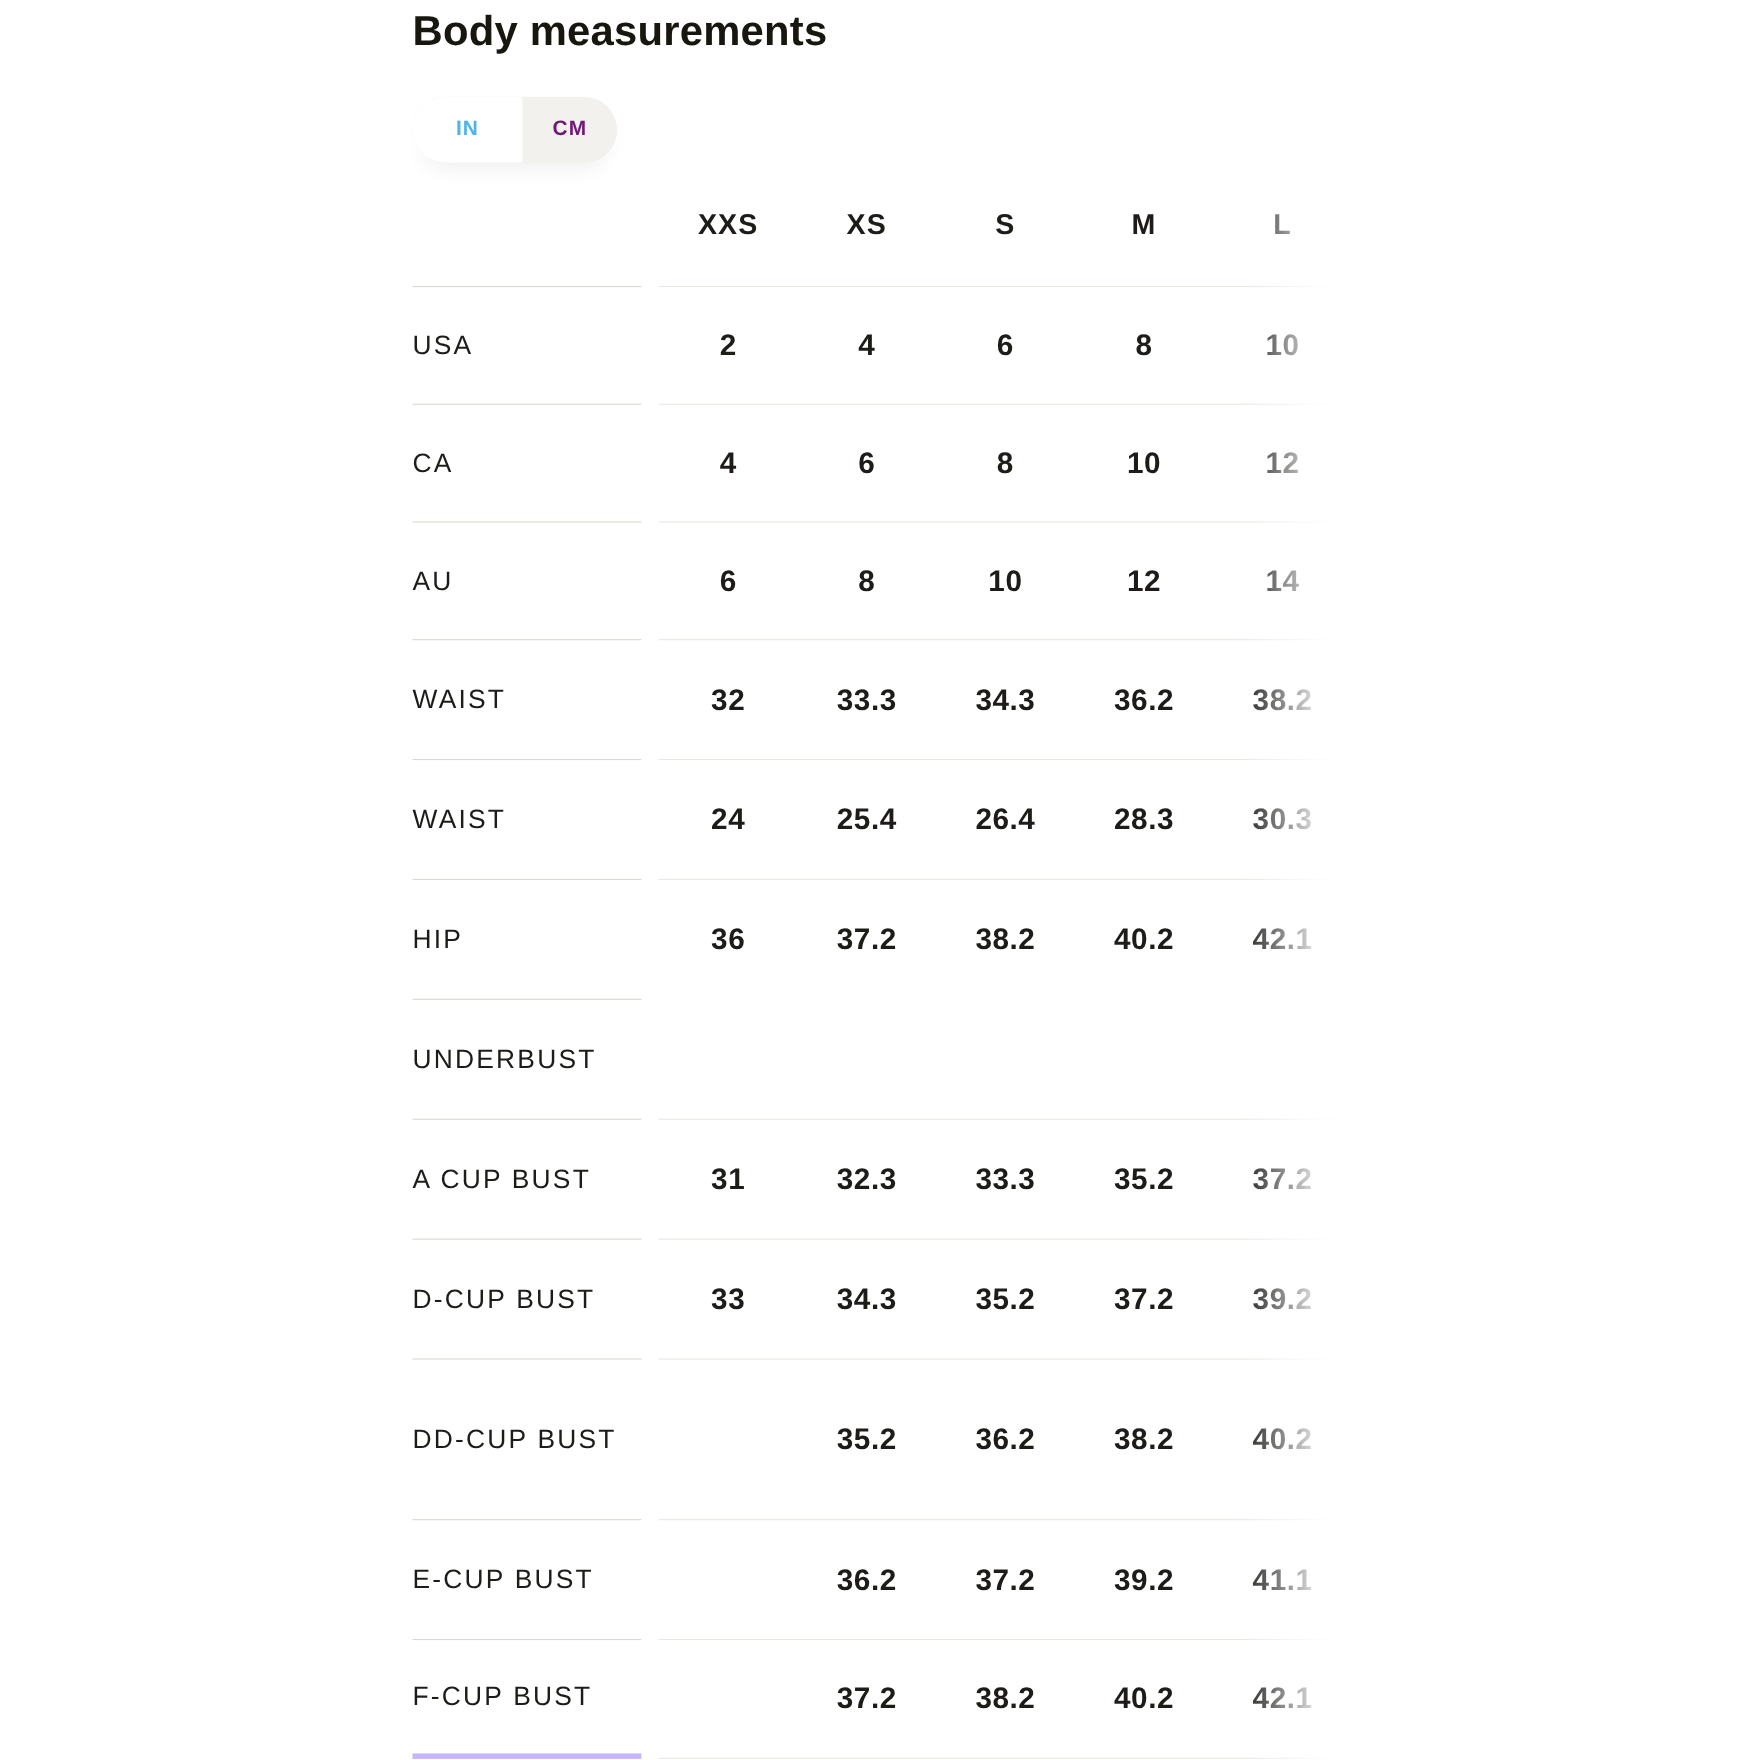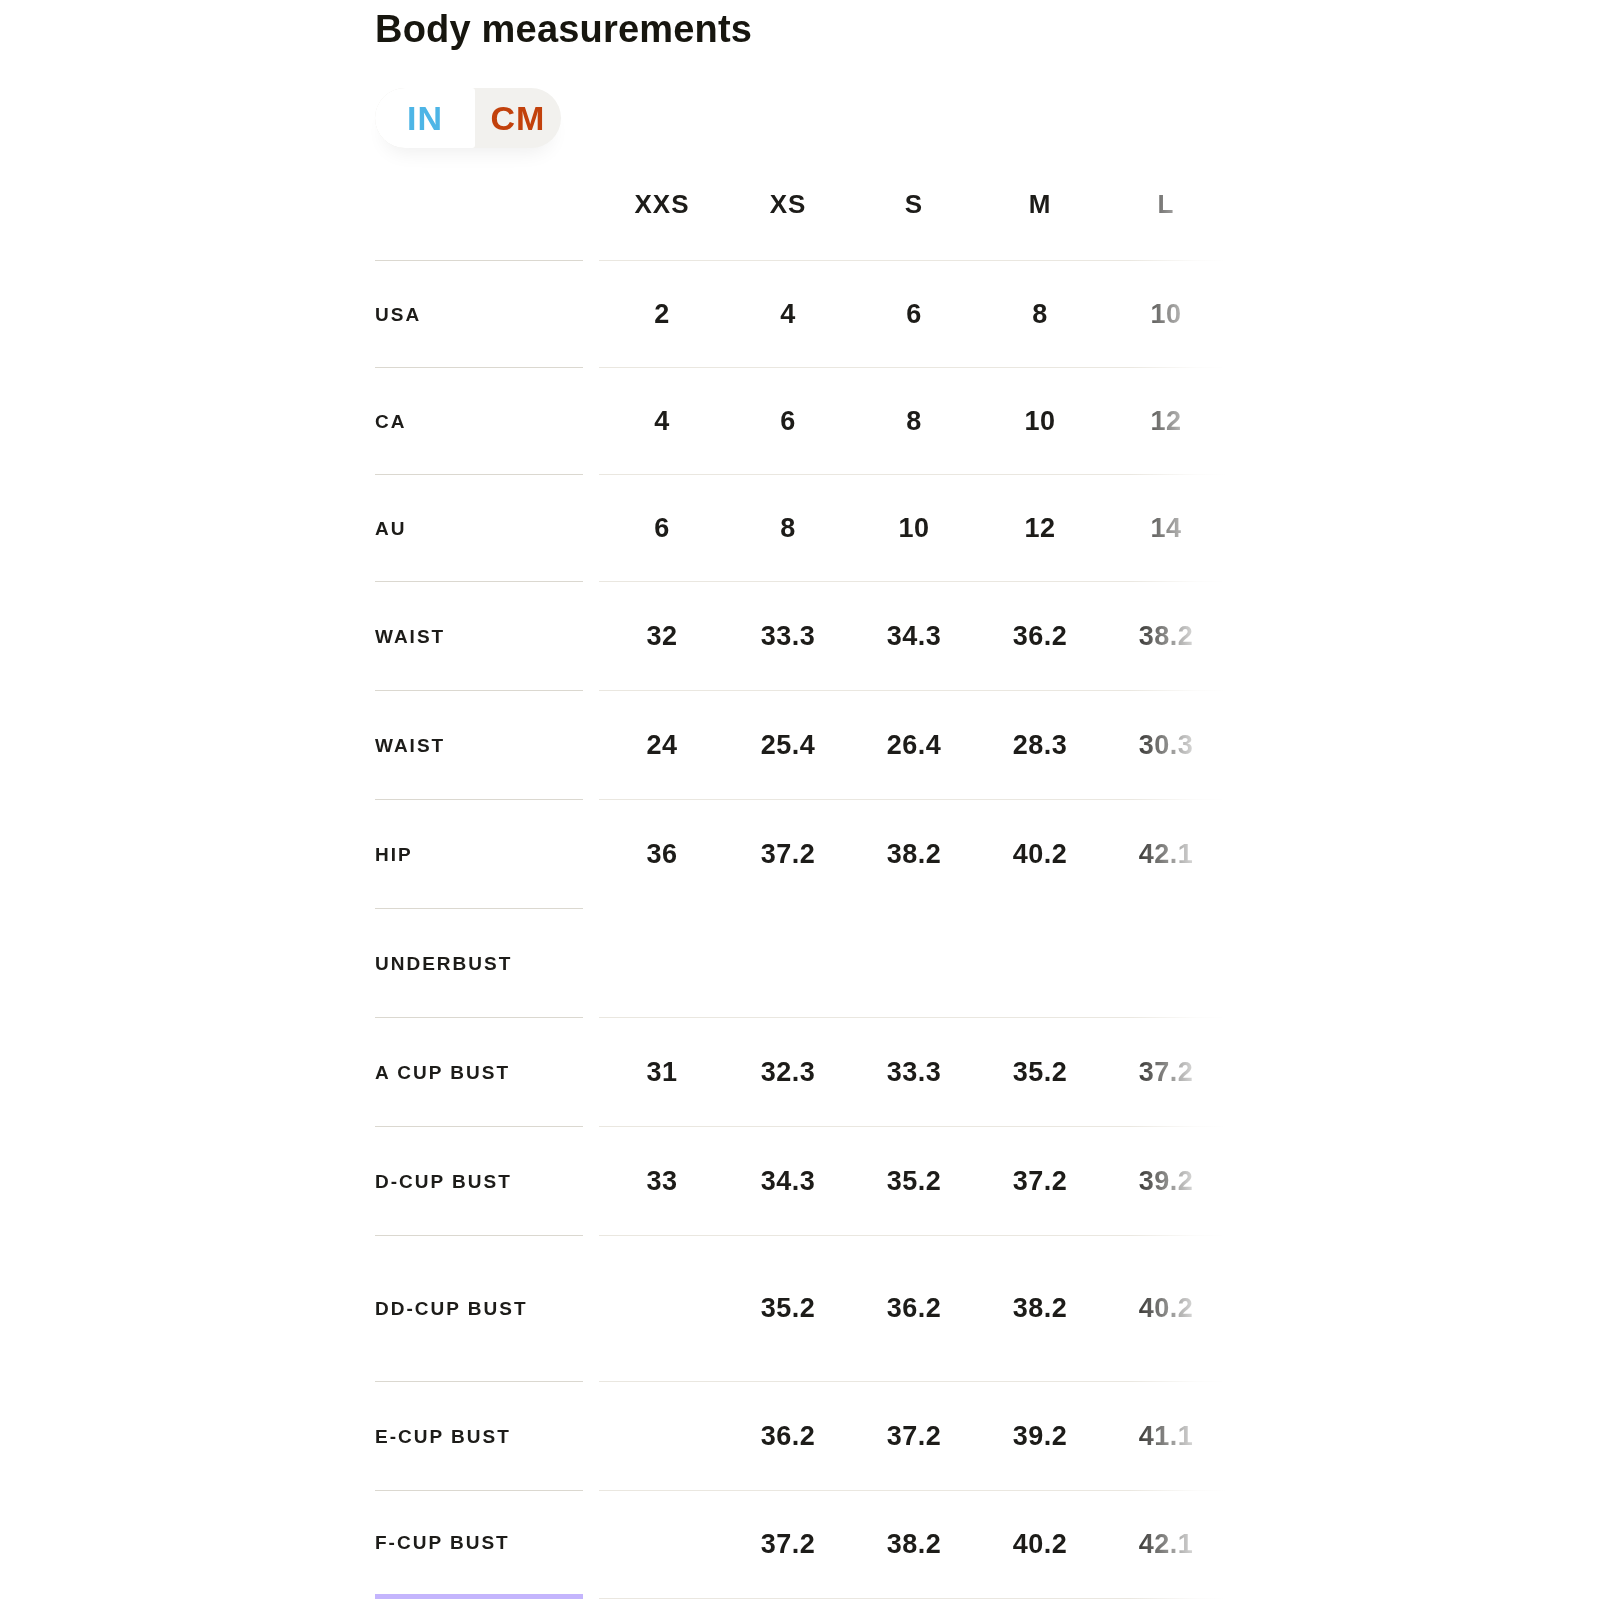--- a/index.html
+++ b/index.html
@@ -25,38 +25,38 @@
     margin-top: 36px;
     width: 186px; height: 60px;
     border-radius: 30px;
     background: #f2f1ee;
     display: flex; align-items: stretch;
     box-shadow: 0 14px 20px -10px rgba(0,0,0,0.07);
     overflow: hidden;
   }
   .toggle-opt {
     display: flex; align-items: center; justify-content: center;
-    font-size: 34px; font-weight: 700; letter-spacing: 1px;
+    font-size: 19px; font-weight: 700; letter-spacing: 1px;
     cursor: pointer; user-select: none;
   }
   .toggle-opt.active {
     width: 100px;
     background: #ffffff;
     border-radius: 30px 3px 3px 30px;
     color: #4db5e6;
   }
-  .toggle-opt.inactive { flex: 1; color: #c2410c; }
+  .toggle-opt.inactive { flex: 1; color: #701a75; }
 
   .thead { display: flex; height: 112px; align-items: center; }
   .thead .cell-data span { font-size: 26px; letter-spacing: 1px; }
 
   .cell-label {
     width: 208px;
     display: flex; align-items: center;
-    font-size: 19px; font-weight: 700;
+    font-size: 24px; font-weight: 400;
     letter-spacing: 2px; line-height: 37px;
     color: #1d1c19;
     text-align: center;
   }
   .cell-data {
     width: 630px; margin-left: 16px;
     display: flex; align-items: center;
     height: 100%;
     justify-content: flex-end;
   }

